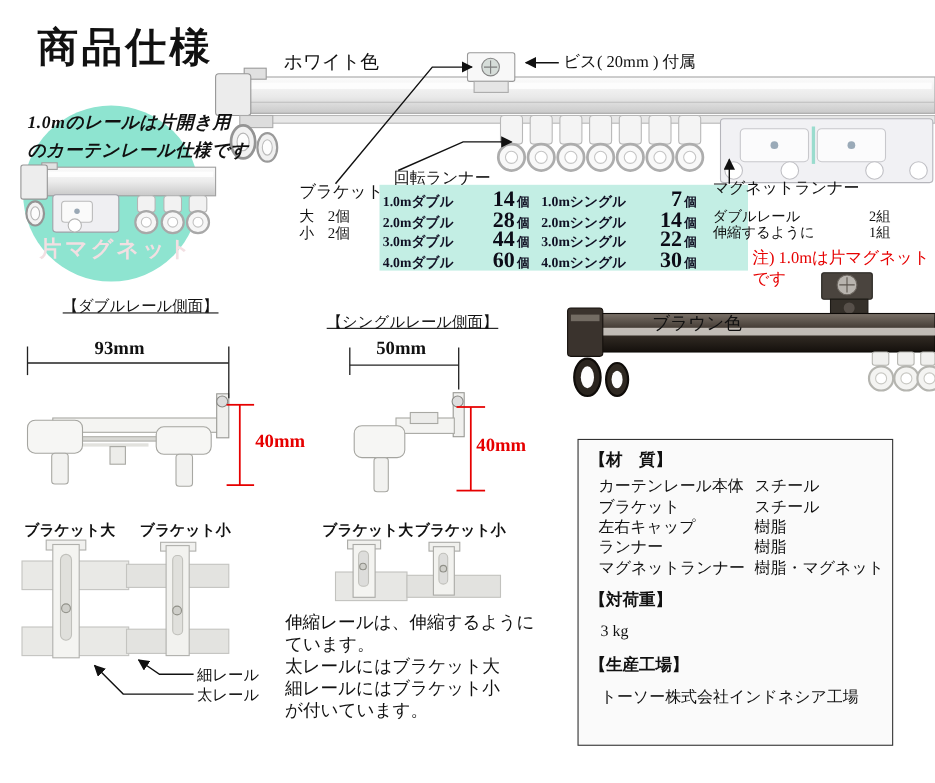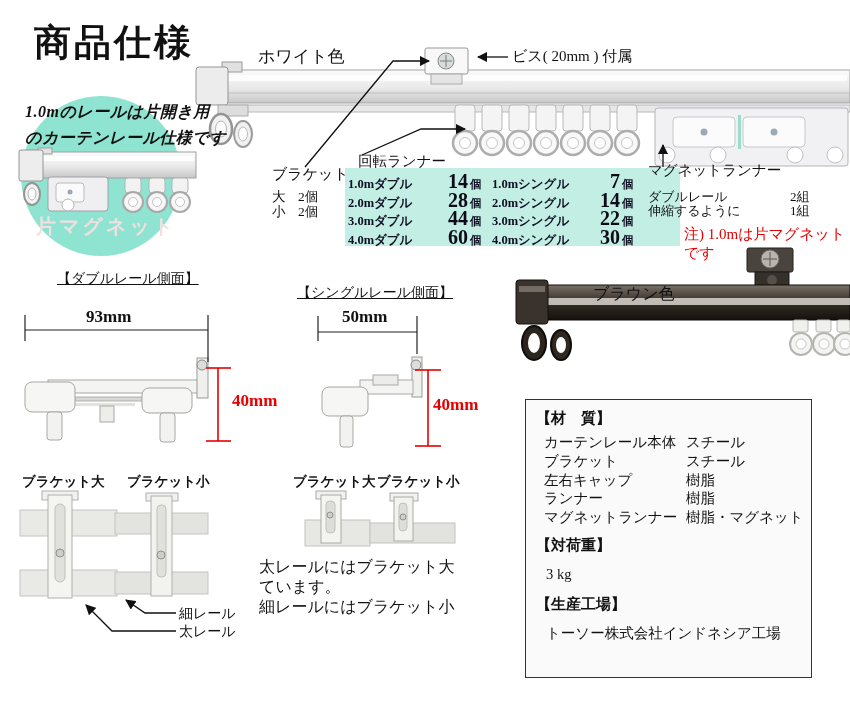--- a/index.html
+++ b/index.html
@@ -337,23 +337,25 @@
     </g>
     <g>
       <rect x="110" y="5" width="28" height="8" fill="#f1f1ee" stroke="#aaaaa6"></rect>
       <rect x="114" y="9" width="19" height="44" fill="#f2f2ef" stroke="#aaaaa6"></rect>
       <rect x="119" y="15" width="8" height="28" rx="4" fill="#dddddb" stroke="#c0c0bb"></rect>
       <circle cx="123" cy="29" r="3" fill="#cfcfca" stroke="#909088"></circle>
     </g>
   </svg>
 
   <div class="abs desc">
+    <div>伸縮レールは、伸縮するように</div>
+    <div>ています。</div>
     <div>太レールにはブラケット大</div>
-    <div>ています。</div>
     <div>細レールにはブラケット小</div>
+    <div>が付いています。</div>
   </div>
 
   <div class="abs info-box">
     <div class="ib-title" style="top:9px">【材　質】</div>
     <div class="ib-materials">
         <div class="mat-row">
           <span class="mat-name">カーテンレール本体</span>
           <span class="mat-value">スチール</span>
         </div>
         <div class="mat-row">

